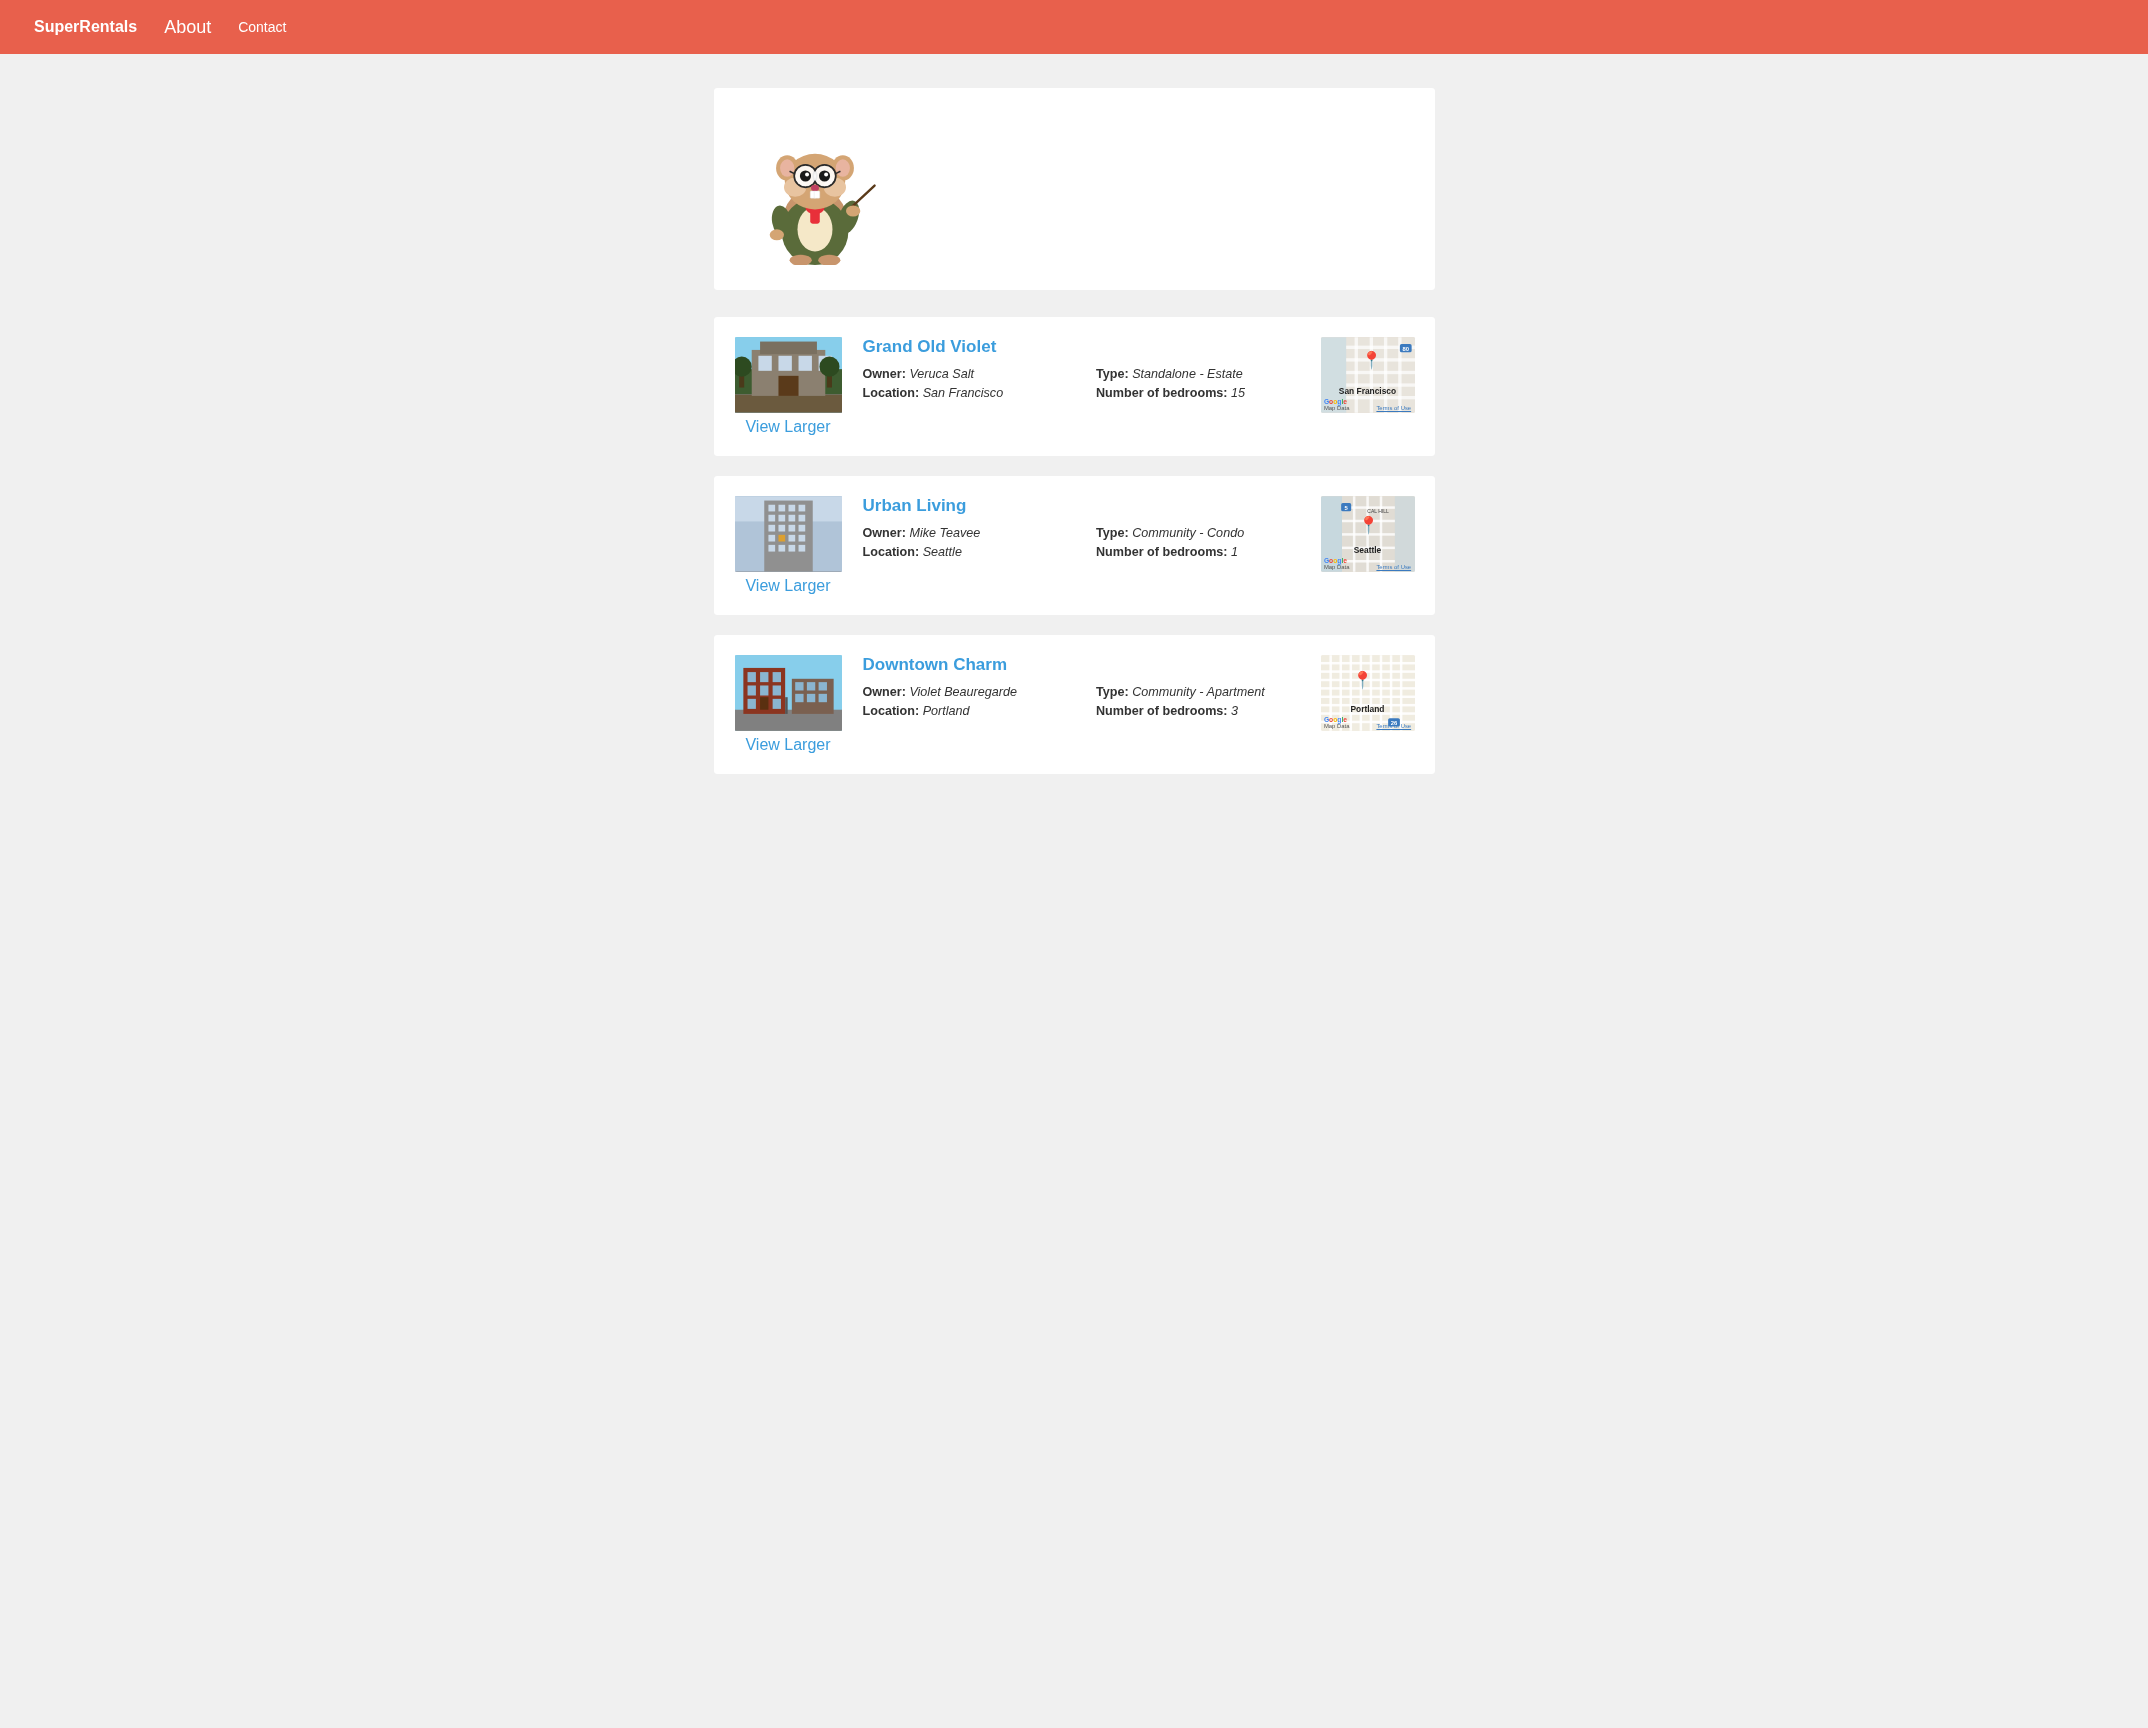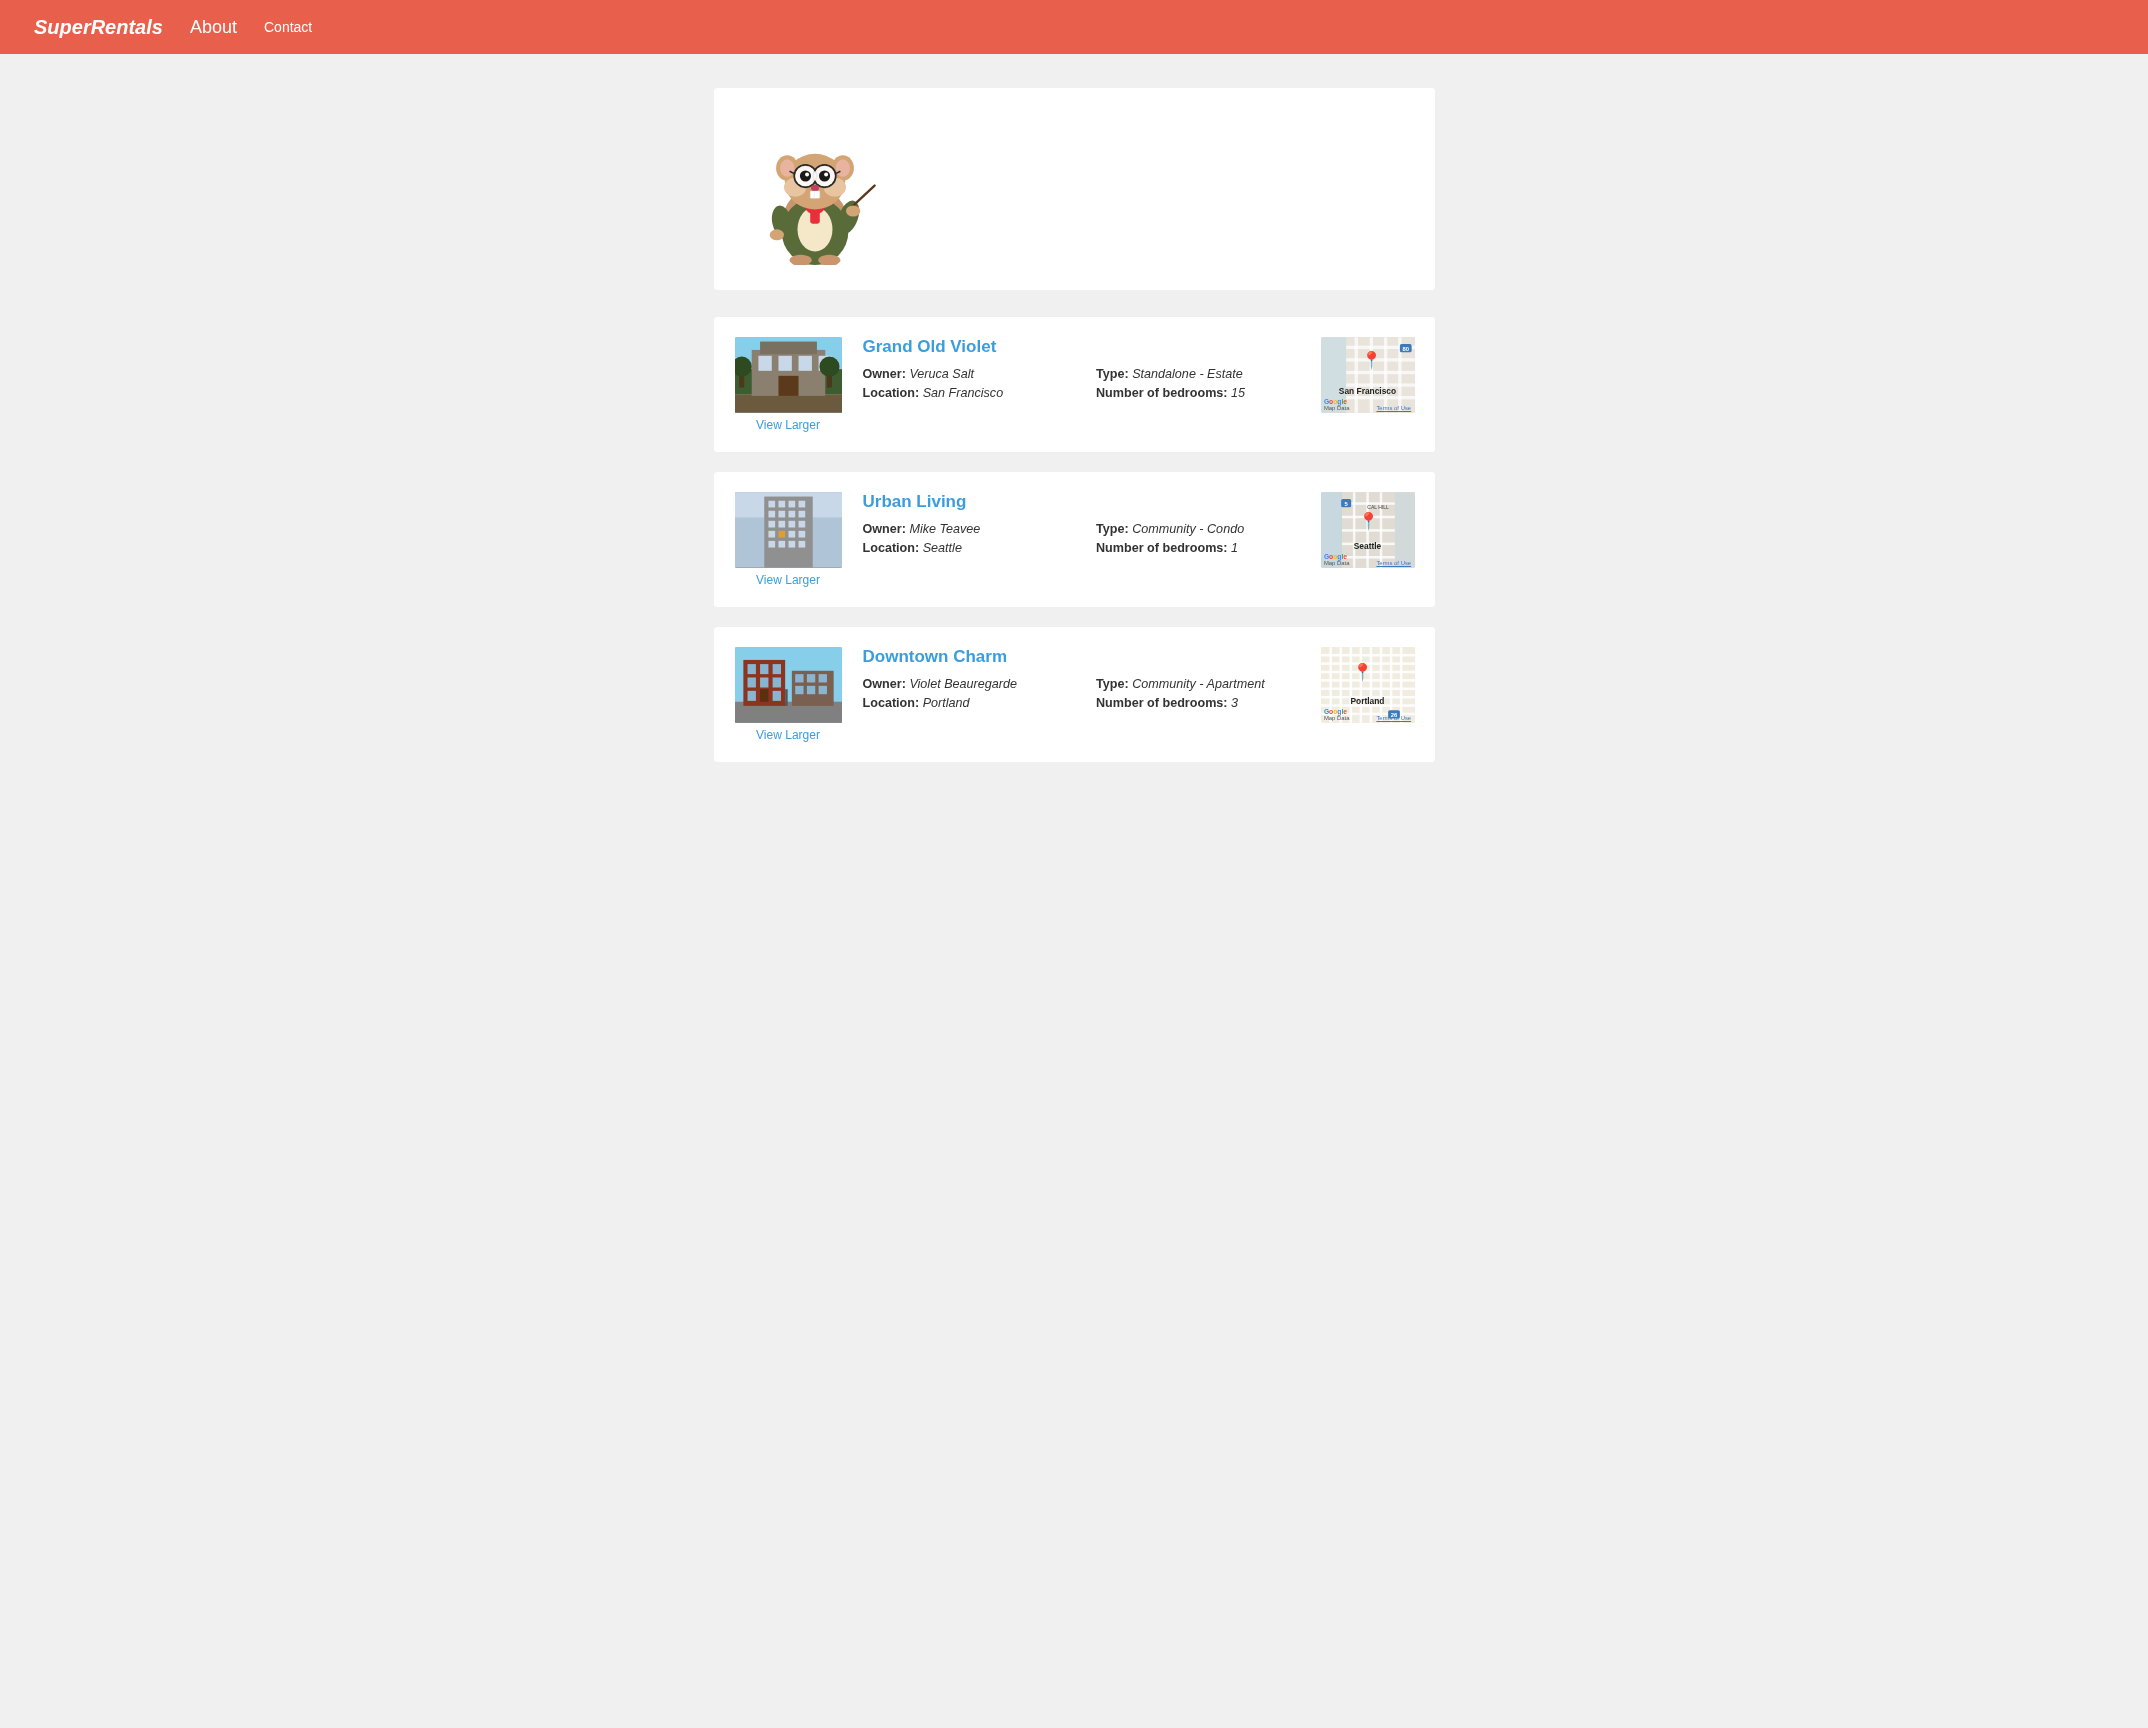--- a/index.html
+++ b/index.html
@@ -103,21 +103,21 @@
     }
     .rental-thumbnail {
       width: 107px;
       height: 76px;
       object-fit: cover;
       border-radius: 1.7px;
       background: #888;
     }
     .view-larger-link {
       color: #3b9ddd;
-      font-size: 12px;
+      font-size: 16px;
       text-decoration: none;
       margin-top: 5px;
       display: block;
       text-align: center;
     }
     .rental-details {
       flex: 1;
     }
     .rental-name {
       color: #3b9ddd;
@@ -193,21 +193,21 @@
     }
     .thumb-downtown {
       background: linear-gradient(180deg, #87CEEB 25%, #8B4513 25%);
       position: relative;
     }
   </style>
 </head>
 <body>
 
 <nav>
-  <a href="#" style="color:white;font-size:20px;font-style:italic;font-weight:bold;text-decoration:none;">SuperRentals</a>
+  <a href="#" style="color:white;font-size:16px;font-weight:bold;text-decoration:none;">SuperRentals</a>
   <a href="#" style="color:white;font-size:18px;text-decoration:none;">About</a>
   <a href="#" style="color:white;font-size:14px;text-decoration:none;">Contact</a>
 </nav>
 
 <div class="page-wrapper">
 
   <div class="hero">
 
     <div class="hero-mascot">
       <svg class="mascot-svg" viewBox="0 0 160 180" xmlns="http://www.w3.org/2000/svg">

